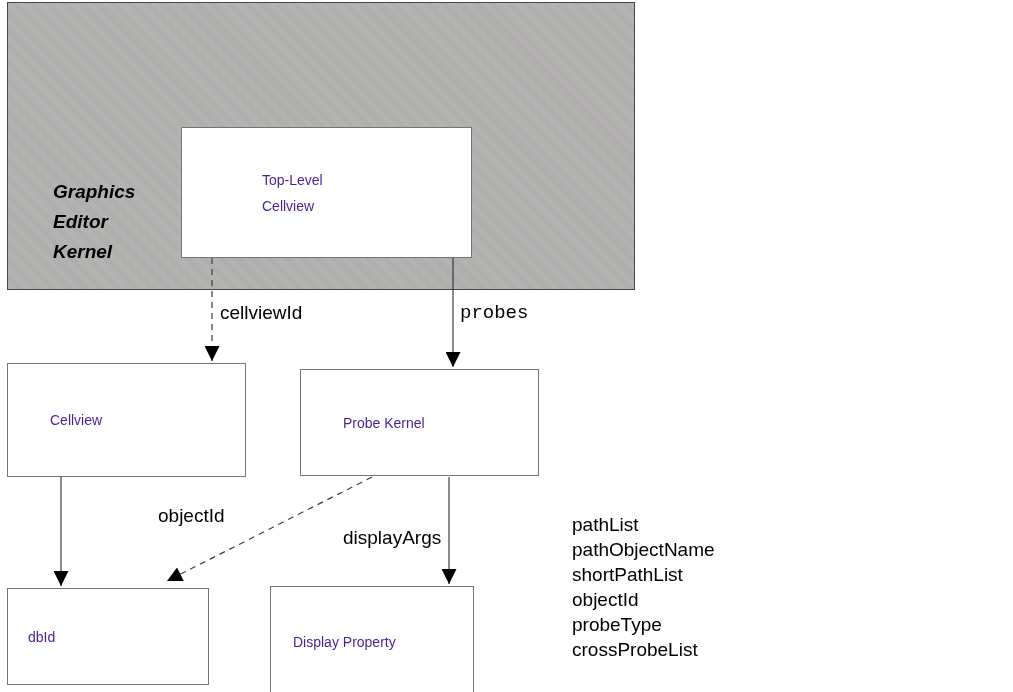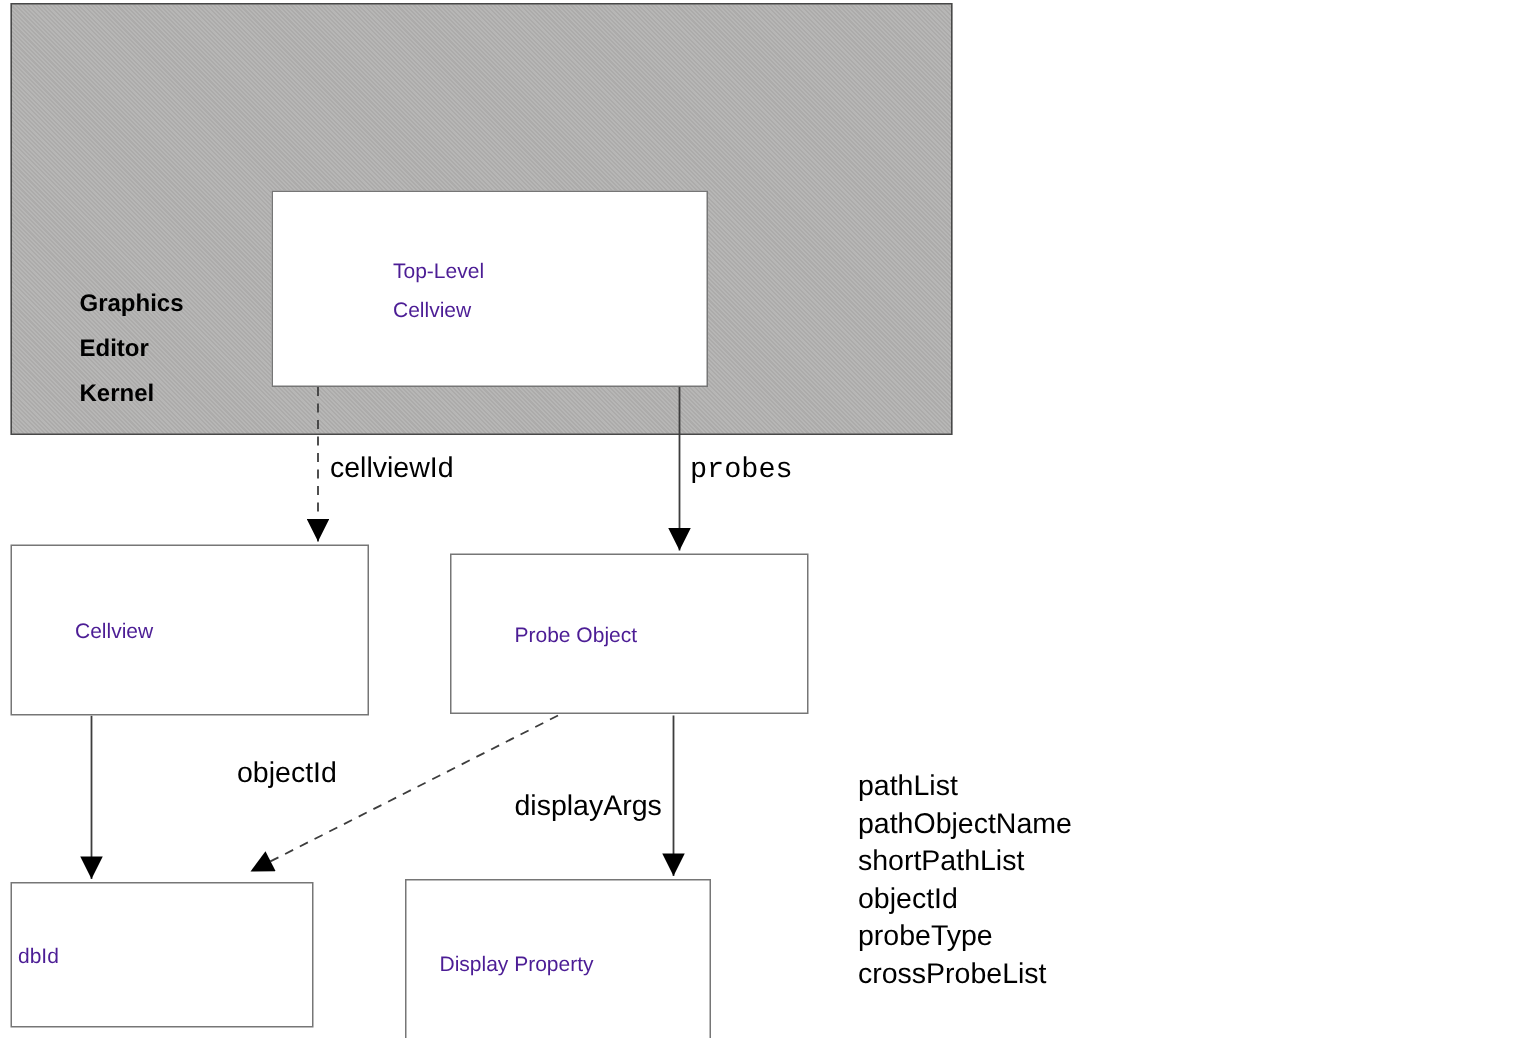--- a/index.html
+++ b/index.html
@@ -31,40 +31,41 @@
     width: 628px; height: 288px;
     background: var(--kernel-fill);
     
     background-image:
       repeating-linear-gradient(45deg, rgba(255,255,255,0.06) 0 1px, rgba(0,0,0,0.04) 1px 2px);
     border: 1px solid var(--kernel-border);
     box-sizing: border-box;
   }
   .kernel-label {
     position: absolute;
-    left: 45px; top: 185px;
-    font-size: 16px;
+    left: 45px; top: 174px;
+    font-size: 19px;
     font-weight: bold;
     line-height: 30px;
     color: #000000;
+    font-style: italic;
   }
   .node {
     position: absolute;
     background: var(--node-fill);
     border: 1px solid var(--node-border);
     box-sizing: border-box;
     display: flex;
     align-items: center;
     font-size: 14px;
     color: #4c1d95;
   }
   .node-top-level    { left: 181px; top: 127px; width: 291px; height: 131px; padding-left: 80px; line-height: 26px; }
   .node-cellview     { left: 7px;   top: 363px; width: 239px; height: 114px; padding-left: 42px; }
   .node-probe        { left: 300px; top: 369px; width: 239px; height: 107px; padding-left: 42px; }
-  .node-dbid         { left: 7px;   top: 588px; width: 202px; height: 97px;  padding-left: 4px; }
+  .node-dbid         { left: 7px;   top: 588px; width: 202px; height: 97px;  padding-left: 20px; }
   .node-display      { left: 270px; top: 586px; width: 204px; height: 112px; padding-left: 22px; }
   .edges-layer {
     position: absolute;
     left: 0; top: 0;
     pointer-events: none;
   }
   .edge-line { stroke: var(--edge-line); stroke-width: 1.2; fill: none; }
   .edge-dashed { stroke-dasharray: 6 5; }
   .edge-label {
     position: absolute;
@@ -115,21 +116,21 @@
       <div>Top-Level</div>
       <div>Cellview</div>
     </div>
   </div>
 
   <div class="node node-cellview">
     <span>Cellview</span>
   </div>
 
   <div class="node node-probe">
-    <span>Probe Object</span>
+    <span>Probe Kernel</span>
   </div>
 
   <div class="node node-dbid">
     <span>dbId</span>
   </div>
 
   <div class="node node-display">
     <span>Display Property</span>
   </div>
 

